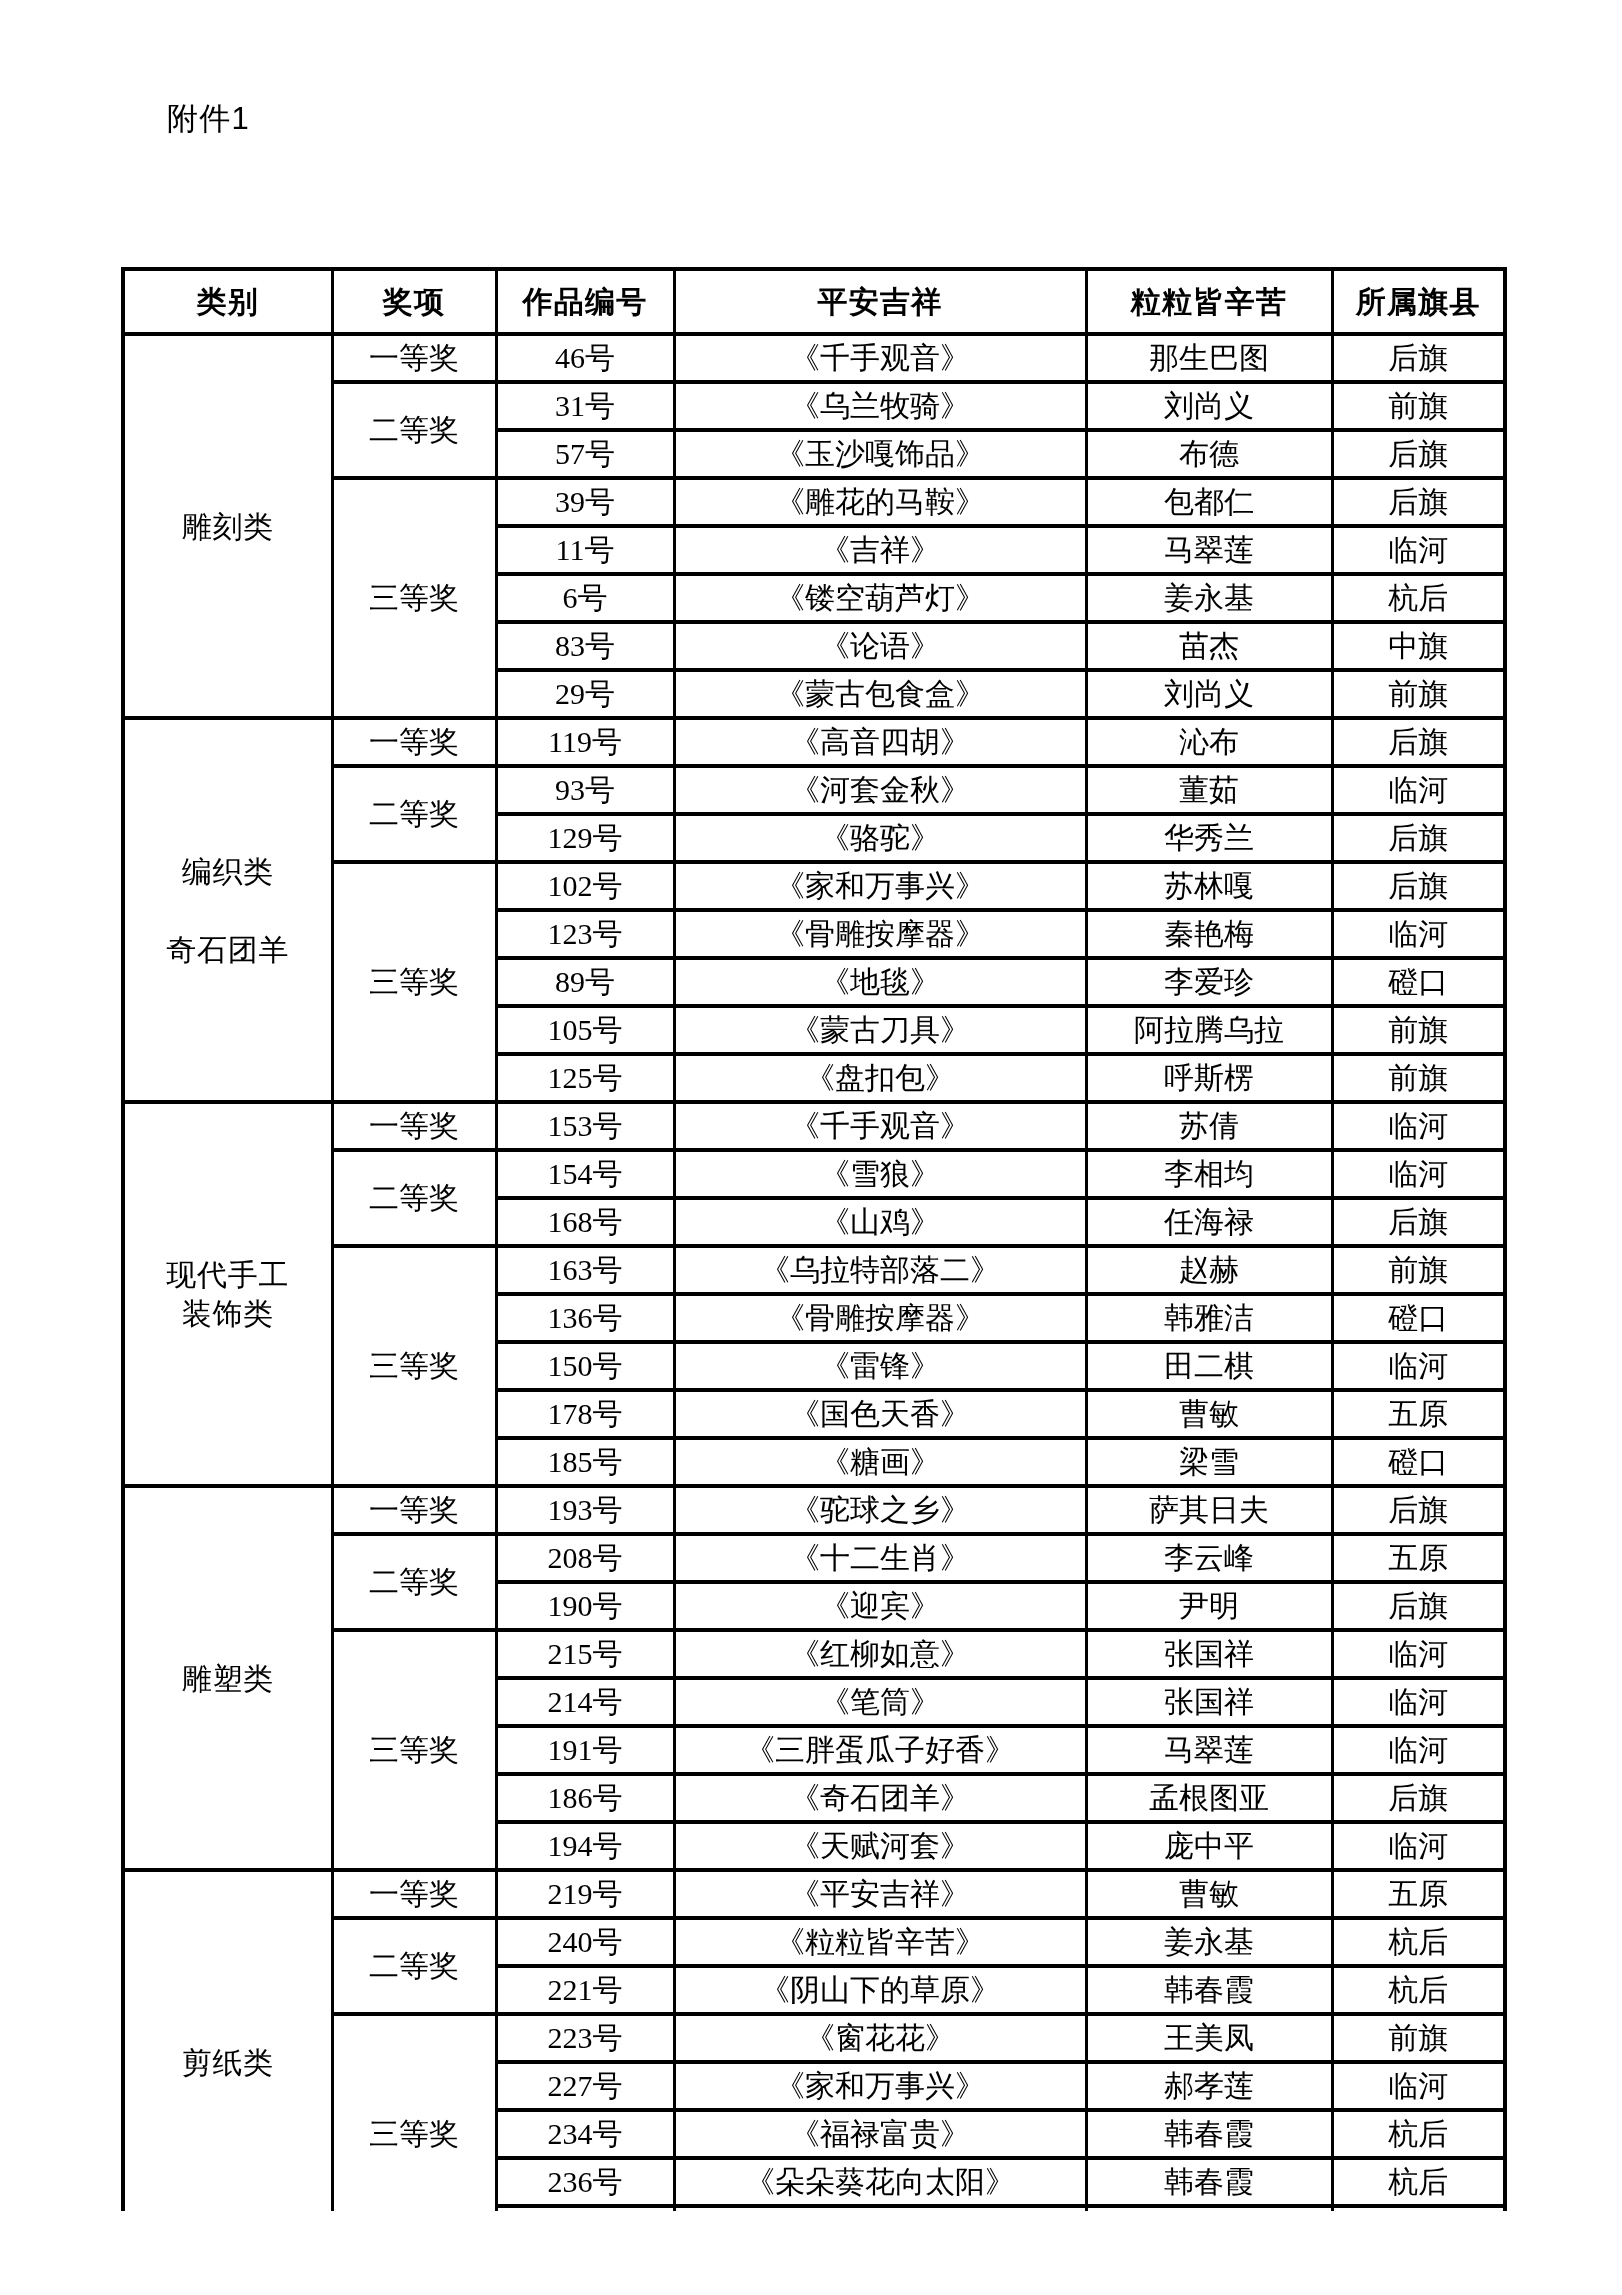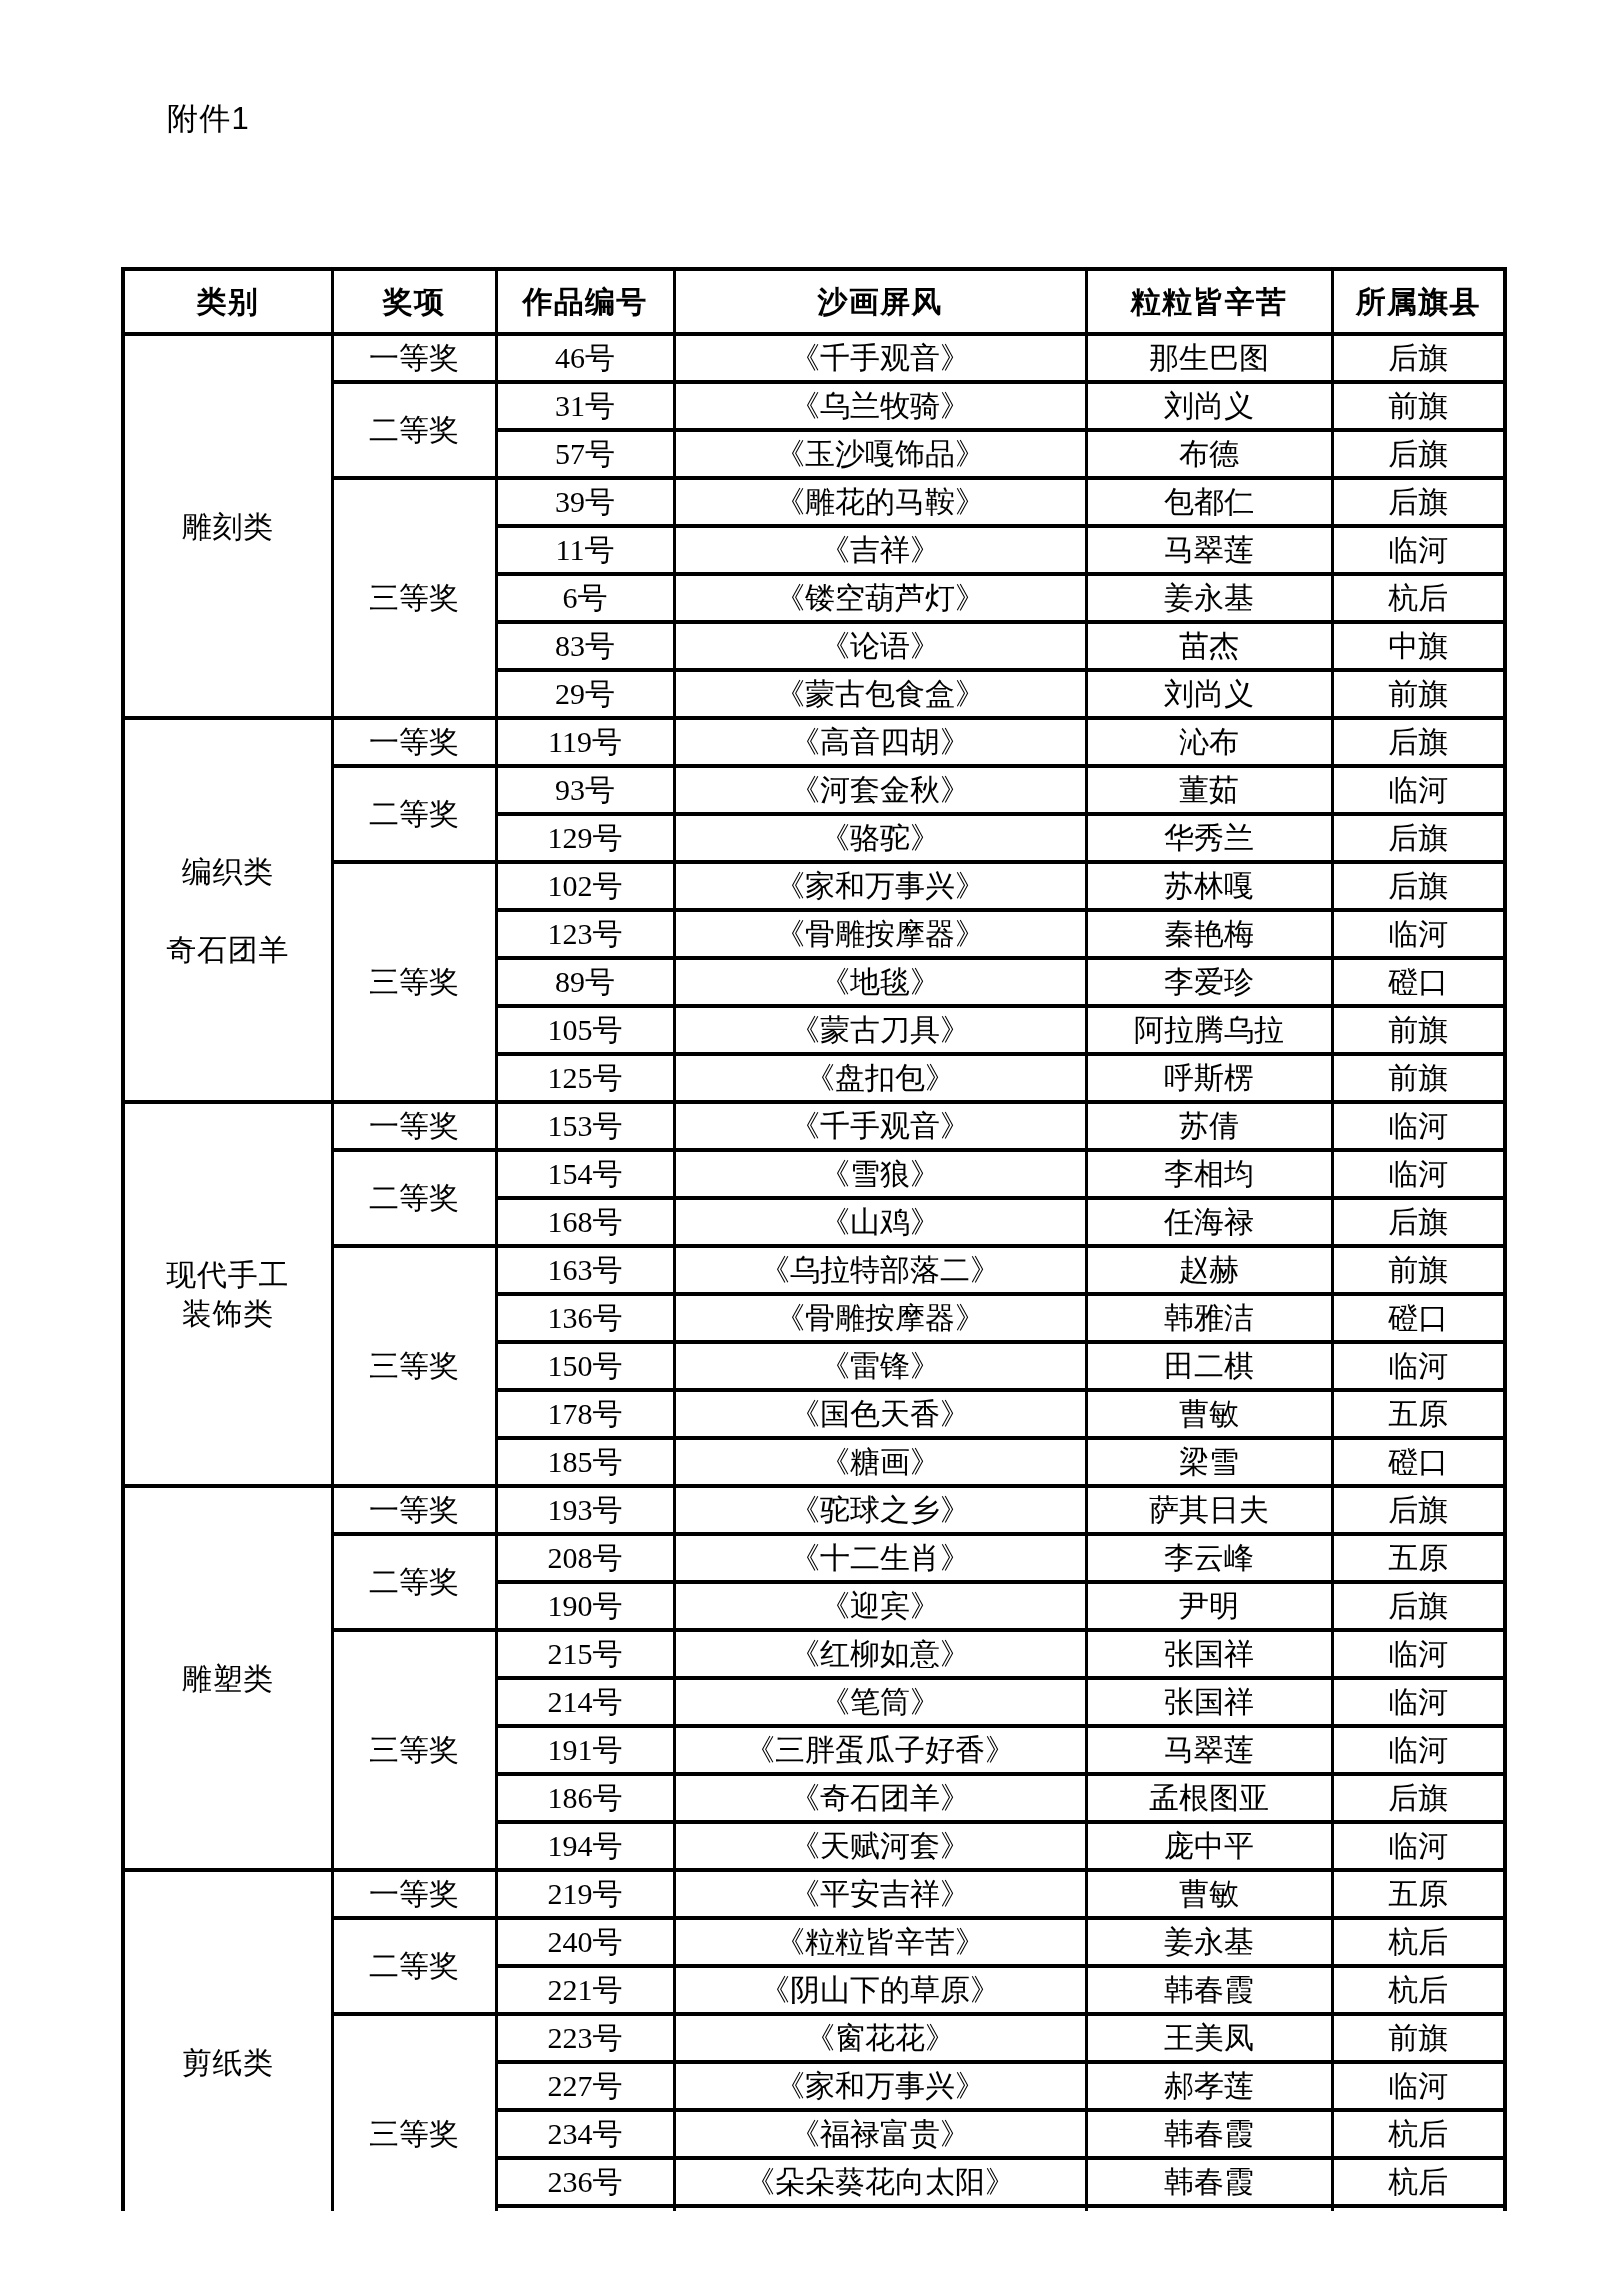--- a/index.html
+++ b/index.html
@@ -73,21 +73,21 @@
       <col style="width:178px">
       <col style="width:412px">
       <col style="width:246px">
       <col style="width:173px">
     </colgroup>
     <thead>
       <tr>
         <th>类别</th>
         <th>奖项</th>
         <th>作品编号</th>
-        <th>沙画屏风</th>
+        <th>平安吉祥</th>
         <th>粒粒皆辛苦</th>
         <th>所属旗县</th>
       </tr>
     </thead>
     <tbody>
         <tr>
           <td rowspan="8" class="cat">
             <div class="cat-line">雕刻类</div>
           </td>
           <td rowspan="1">一等奖</td>

